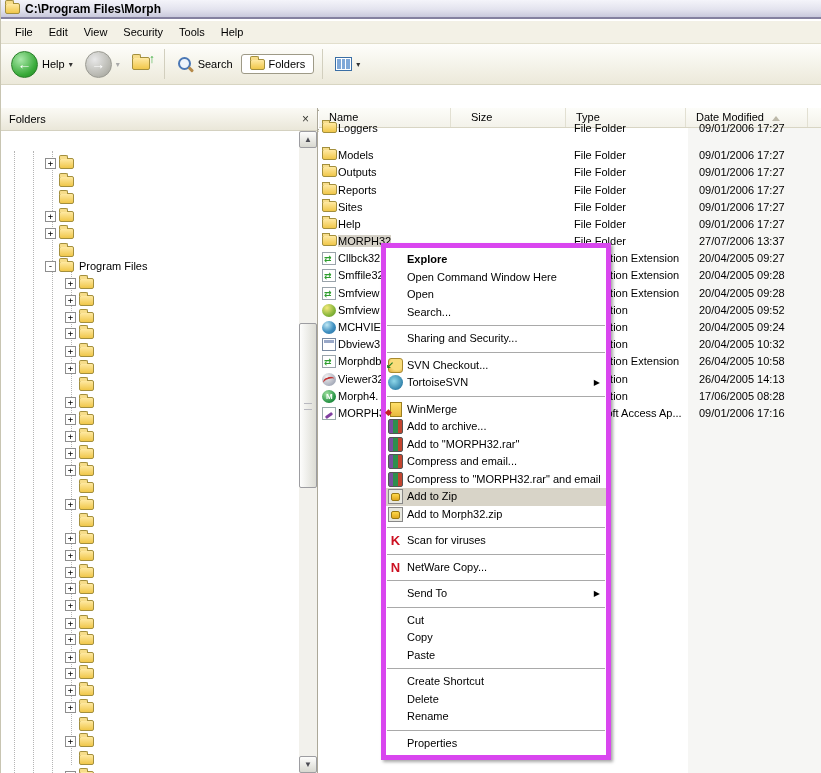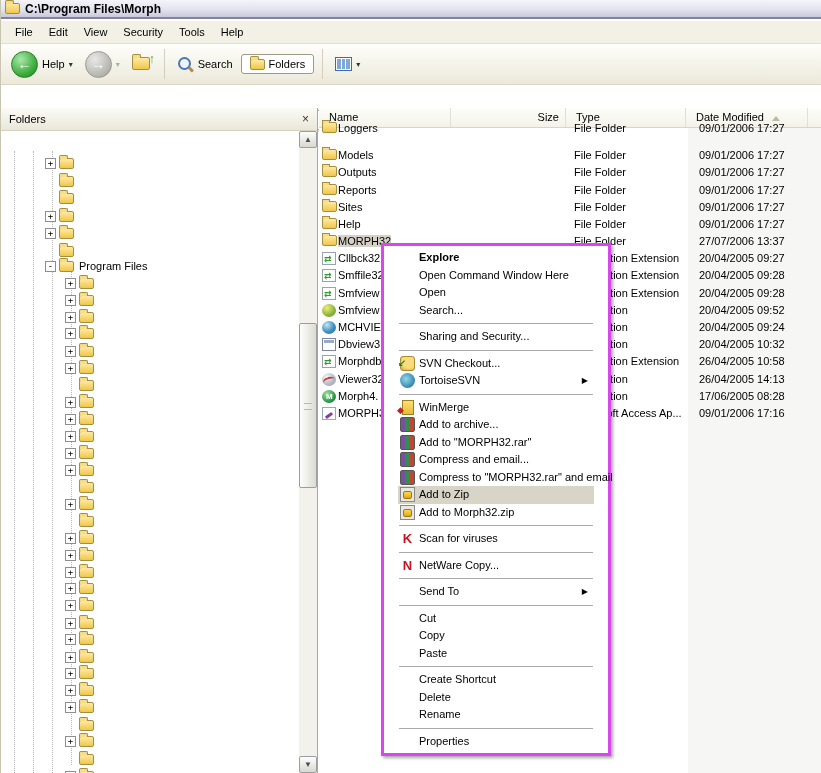--- a/index.html
+++ b/index.html
@@ -72,21 +72,21 @@
     border:1px solid #9d9da1;border-radius:2px;box-sizing:border-box;}
   #sb-thumb::after{content:"";position:absolute;left:4px;right:4px;top:50%;height:1px;
     box-shadow:0 -3px 0 #b9b9c0,0 0 0 #b9b9c0,0 3px 0 #b9b9c0;}
 
   
   #list-pane{position:absolute;left:318px;top:108px;right:0;bottom:0;background:#fff;}
   #sorted-col-shade{position:absolute;left:369px;top:19px;right:0;bottom:0;background:#f6f6f4;}
   #list-header{position:absolute;left:0;top:0;width:100%;height:19px;background:linear-gradient(180deg,#fdfdf9,#f3f2ea);
     border-bottom:1px solid #d8d5c4;}
   .col-h{position:absolute;top:0;height:19px;line-height:19px;border-right:1px solid #e2e0d2;box-sizing:border-box;padding-left:10px;}
-  .col-h.right{text-align:right;padding-right:6px;padding-left:0;}
+  .col-h.right{text-align:left;padding-right:6px;padding-left:0;}
   .sort-arrow{display:inline-block;width:0;height:0;border-left:4px solid transparent;border-right:4px solid transparent;
     border-bottom:5px solid #bcb8a8;margin-left:8px;}
   .file-row{position:absolute;left:0;width:100%;height:17px;}
   .file-row .cell{position:absolute;top:0;height:17px;line-height:17px;white-space:nowrap;}
   .cell-name{left:19px;}
   .cell-type{left:255px;}
   .cell-date{left:380px;}
   .file-row.selected .cell-name .lbl{background:#d5d1c7;}
   .fi{position:absolute;left:3px;top:2px;width:14px;height:13px;box-sizing:border-box;}
   .fi-folder{width:15px;height:11px;background:linear-gradient(180deg,#ffe9a2,#f0c74a);border:1px solid #a38f3d;border-radius:2px;}
@@ -98,22 +98,22 @@
   .fi-window{background:#fff;border:1px solid #7788a0;}
   .fi-window::before{content:"";position:absolute;top:1px;left:1px;right:1px;height:3px;background:#99a8c8;}
   .fi-sphere-red{border-radius:50%;background:radial-gradient(circle at 35% 30%,#f2f2f2,#a9aebc 70%,#8a8f9d);}
   .fi-sphere-red::after{content:"";position:absolute;left:1px;right:1px;top:4px;height:6px;border-top:2px solid #c23333;border-radius:50%;transform:rotate(-18deg);}
   .fi-sphere-green{border-radius:50%;background:radial-gradient(circle at 35% 30%,#9fe09f,#1f8f3f 70%,#14662c);}
   .fi-sphere-green::after{content:"M";position:absolute;left:4px;top:2px;font-size:8px;font-weight:bold;color:#fff;}
   .fi-access{background:#fff;border:1px solid #9aa;}
   .fi-access::after{content:"";position:absolute;left:2px;top:6px;width:8px;height:3px;background:#8040a0;transform:rotate(-35deg);border-radius:1px;}
 
   
-  #context-menu{position:absolute;left:380px;top:243px;width:230px;background:#fff;border:3px solid #d946ef;
-    box-shadow:2px 2px 3px rgba(0,0,0,0.35);padding:3px 14px;box-sizing:border-box;}
+  #context-menu{position:absolute;left:380px;top:243px;width:230px;background:#fff;border:5px solid #d946ef;
+    box-shadow:2px 2px 3px rgba(0,0,0,0.35);padding:3px 0;box-sizing:border-box;}
   .ctx-item{position:relative;height:17.5px;line-height:17.5px;padding-left:21px;padding-right:14px;white-space:nowrap;cursor:default;}
   .ctx-item.bold{font-weight:bold;}
   .ctx-item.highlighted{background:#d8d4c8;}
   .ctx-sep{height:1px;background:#a9a9a9;margin:4px 1px;}
   .ctx-arrow{position:absolute;right:6px;top:0;font-size:8px;line-height:17.5px;color:#000;}
   .mi{position:absolute;left:2px;top:1px;width:15px;height:15px;box-sizing:border-box;}
   .mi-svn{background:radial-gradient(circle at 60% 35%,#f9dc7a 0 55%,#d9a43b);border:1px solid #a98a2e;border-radius:3px;}
   .mi-svn::after{content:"↙";position:absolute;left:-3px;bottom:-3px;color:#1f7a1f;font-weight:bold;font-size:10px;}
   .mi-tortoise{background:radial-gradient(circle at 40% 40%,#8fd8ea,#2e7fa8 75%,#1d5f85);border-radius:50%;}
   .mi-winmerge{left:4px;width:12px;background:linear-gradient(#ffe06a,#e8b93f);border:1px solid #9c7f1f;}

